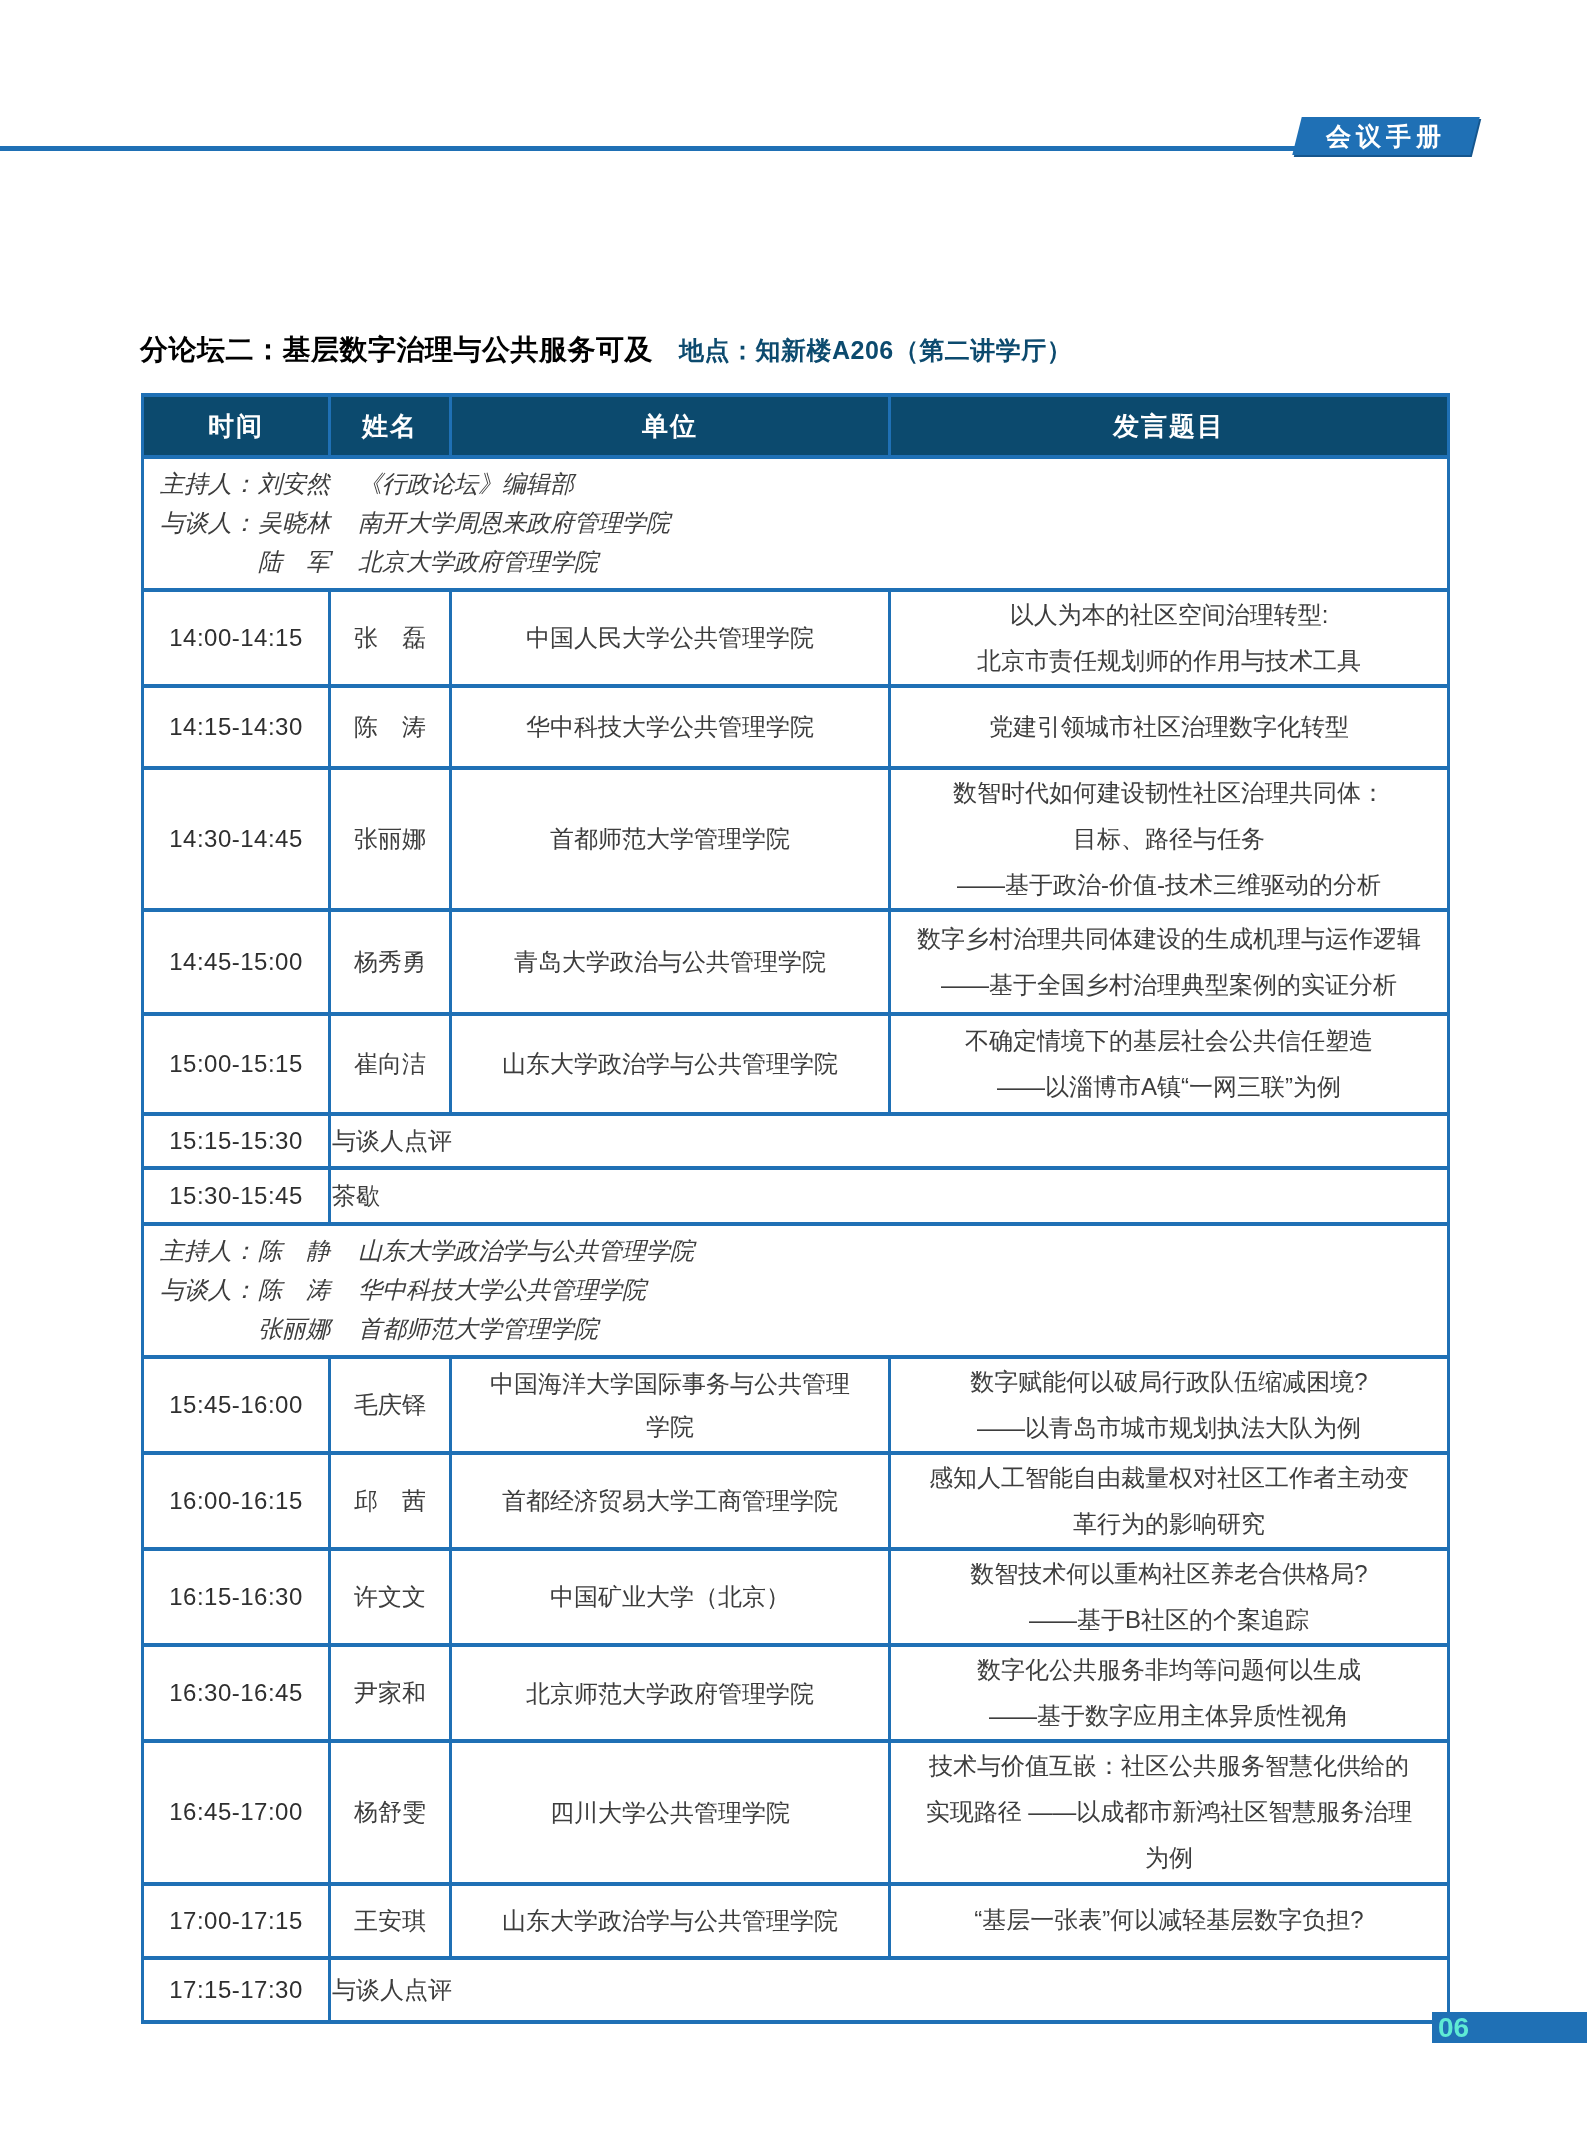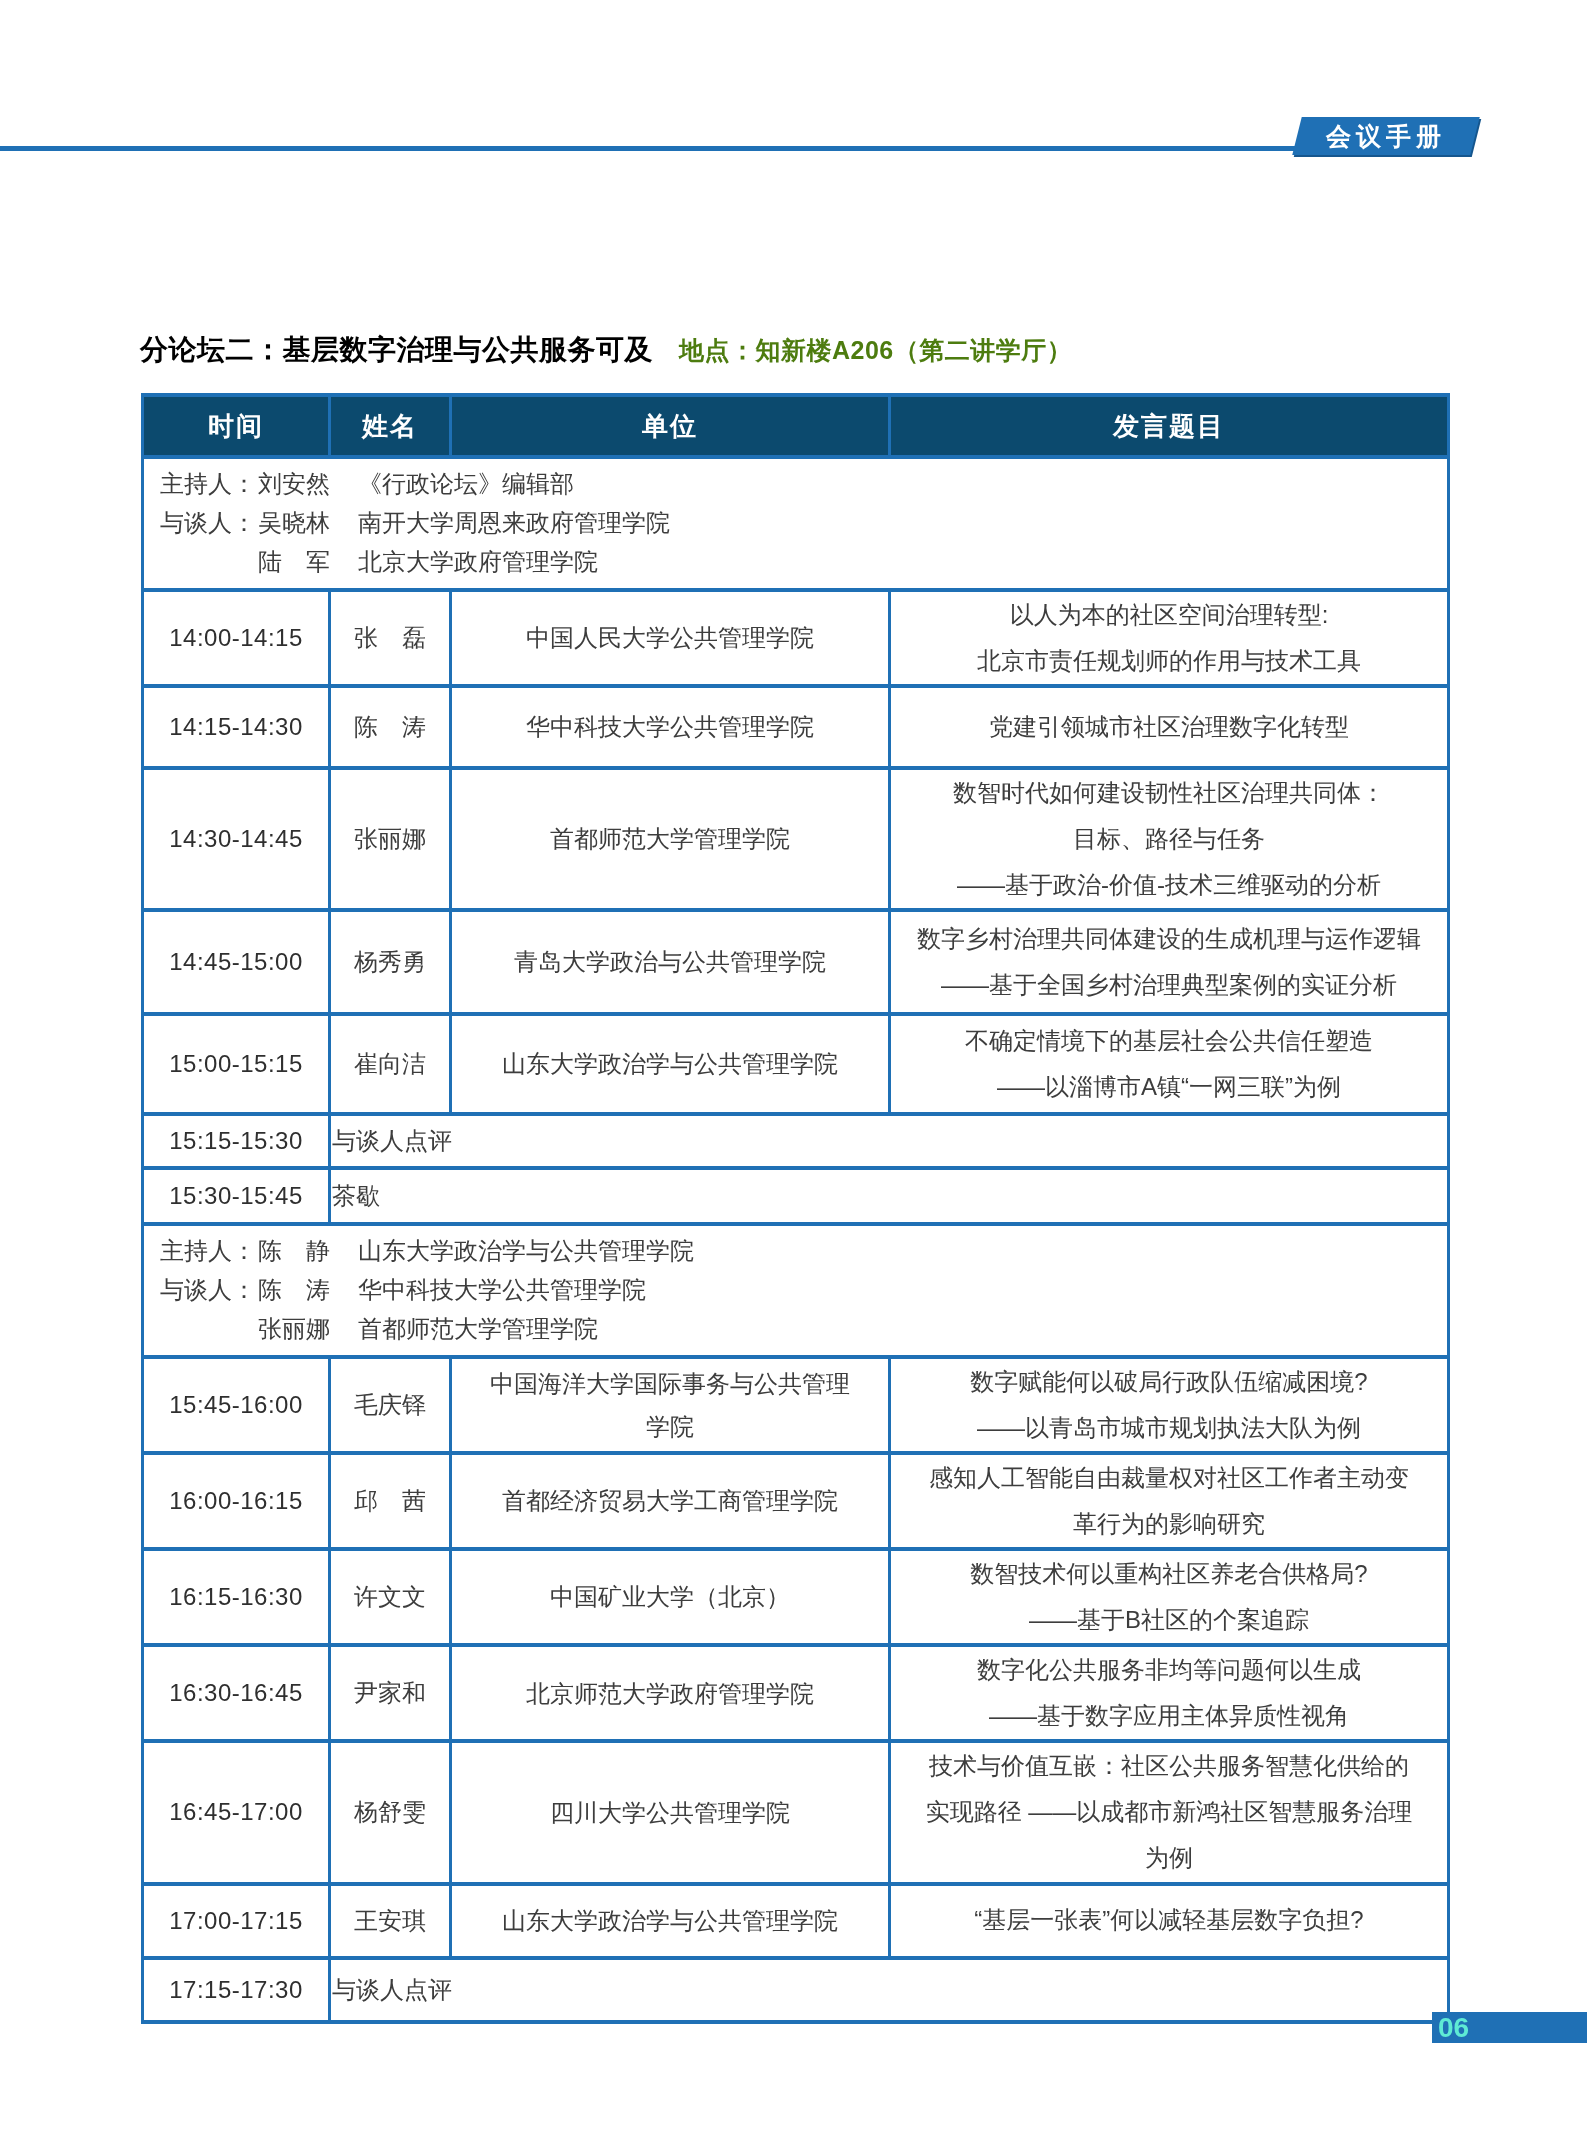--- a/index.html
+++ b/index.html
@@ -16,21 +16,21 @@
     display:flex;align-items:center;justify-content:center;padding:0 14px;
     box-shadow:2px 2px 0 #15568e;
   }
   .badge span{
     transform:skewX(14deg);color:#ffffff;font-weight:bold;font-size:25px;letter-spacing:5px;
     white-space:nowrap;
   }
   
   .forum-head{position:absolute;left:140px;top:331px;width:1320px;display:flex;align-items:baseline;}
   .forum-title{color:#000000;font-size:28px;font-weight:bold;letter-spacing:0.5px;}
-  .forum-loc{color:#4d7c0f;font-size:25px;font-weight:600;margin-left:26px;letter-spacing:0.5px;}
+  .forum-loc{color:#0c4a6e;font-size:25px;font-weight:600;margin-left:26px;letter-spacing:0.5px;}
   
   table.sched{
     position:absolute;left:141px;top:393px;width:1306px;
     border-collapse:collapse;table-layout:fixed;
     font-size:24px;color:#3d3d3d;
   }
   table.sched td,table.sched th{
     border:3px solid #1f70b5;border-top-width:4px;border-bottom-width:4px;
     vertical-align:middle;overflow:hidden;
   }
@@ -39,21 +39,21 @@
     border-color:#1f70b5;letter-spacing:2px;
   }
   td.time{ text-align:center;color:#2f2f2f;letter-spacing:0.5px;white-space:nowrap;}
   td.name{ text-align:center;}
   td.unit{ text-align:center;padding:0 8px;}
   td.title{ text-align:center;padding:0 8px;line-height:1.92;}
   td.unit div,td.title div{text-align:center;}
   td.unit{line-height:1.8;}
   td.spec{ text-align:left;}
   td.block{ padding:6px 0 6px 16px;line-height:1.62;}
-  .pline{display:flex;align-items:center;}
+  .pline{display:flex;align-items:center;font-style:italic;}
   .pline .role{flex:0 0 98px;white-space:pre;}
   .pline .pname{flex:0 0 100px;white-space:pre;}
   .pline .aff{flex:1;}
   
   .page-bar{
     position:absolute;top:2012px;left:1432px;right:0;height:31px;background:#1f70b5;
     display:flex;align-items:center;
   }
   .page-bar span{color:#5eead4;font-size:28px;font-weight:bold;padding-left:6px;line-height:1;}
 </style>

